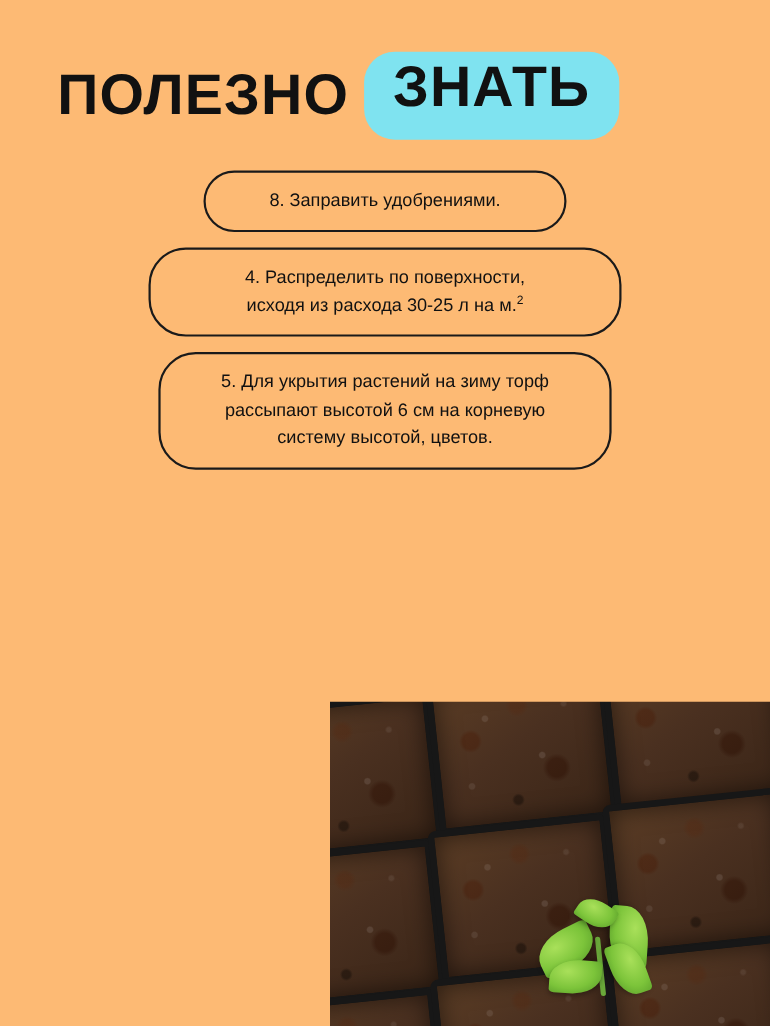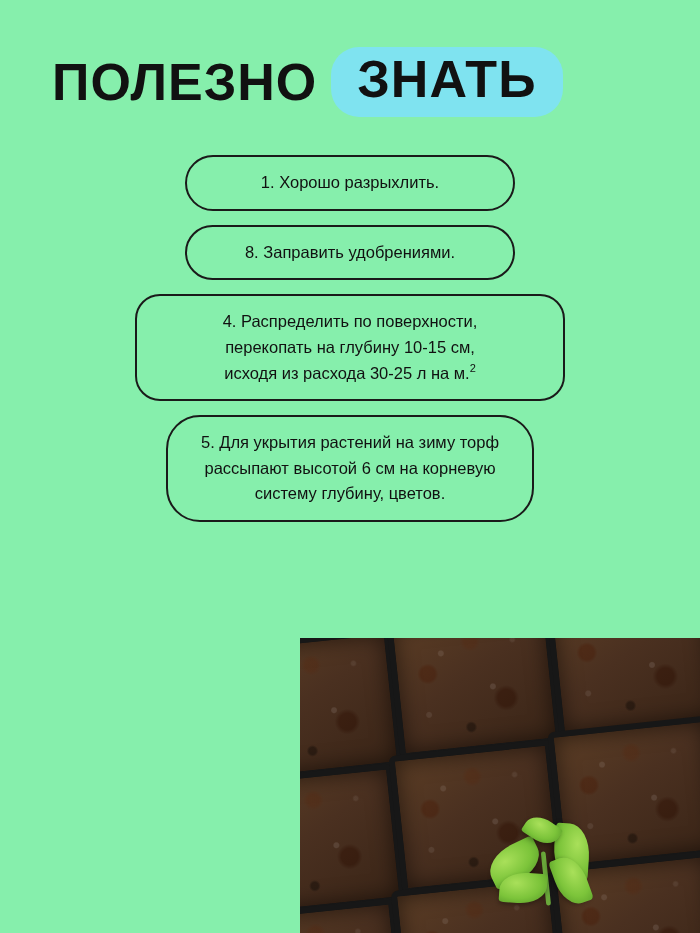--- a/index.html
+++ b/index.html
@@ -13,21 +13,21 @@
     font-family: "Liberation Sans", sans-serif;
     overflow: hidden;
     position: relative;
   }
 
   .page {
     position: relative;
     width: 700px;
     height: 933px;
     overflow: hidden;
-    background: #86efac;
+    background: #fdba74;
   }
 
   
   .header {
     position: absolute;
     top: 47px;
     left: 52px;
     right: 40px;
     display: flex;
     align-items: center;
@@ -37,21 +37,21 @@
     font-size: 52px;
     font-weight: bold;
     letter-spacing: 1px;
     color: #111111;
     line-height: 1;
     white-space: nowrap;
   }
   .header-highlight {
     background: #7fe3f0;
     border-radius: 28px;
-    padding: 6px 26px 12px 26px;
+    padding: 6px 26px 22px 26px;
     display: inline-block;
   }
   .header-word-2 {
     font-size: 52px;
     font-weight: bold;
     letter-spacing: 1px;
     color: #111111;
     line-height: 1;
     white-space: nowrap;
   }
@@ -74,22 +74,22 @@
     font-size: 16.5px;
     line-height: 1.55;
     text-align: center;
     padding: 13px 26px;
     box-sizing: border-box;
     margin-bottom: 14px;
   }
   .step-1 { width: 330px; }
   .step-2 { width: 330px; }
   .step-3 { width: 526px; margin-bottom: 16px; }
-  .step-4 { width: 430px; border-radius: 25px; }
-  .step-5 { width: 368px; }
+  .step-4 { width: 430px; }
+  .step-5 { width: 412px; }
 
   .step p {
     margin: 0;
   }
 
   .sup {
     font-size: 11px;
     vertical-align: super;
   }
 
@@ -179,39 +179,35 @@
 
   <div class="header">
     <span class="header-word-1">ПОЛЕЗНО</span>
     <span class="header-highlight">
       <span class="header-word-2">ЗНАТЬ</span>
     </span>
   </div>
 
   <div class="steps">
 
-    <div class="step step-1">
-      <p>1. Хорошо разрыхлить.</p>
-    </div>
 
     <div class="step step-2">
       <p>8. Заправить удобрениями.</p>
     </div>
 
 
     <div class="step step-4">
       <p>4. Распределить по поверхности,</p>
-      <p>перекопать на глубину 10-15 см,</p>
       <p><span>исходя из расхода 30-25 л на м.</span><span class="sup">2</span></p>
     </div>
 
     <div class="step step-5">
       <p>5. Для укрытия растений на зиму торф</p>
       <p>рассыпают высотой 6 см на корневую</p>
-      <p>систему глубину, цветов.</p>
+      <p>систему высотой, цветов.</p>
     </div>
 
   </div>
 
   <div class="photo">
     <div class="photo-inner">
       <div class="tray"></div>
 
       <div class="cell" style="left:6px;  top:10px;  width:128px; height:108px;"></div>
       <div class="cell" style="left:142px; top:4px;   width:128px; height:108px;"></div>

